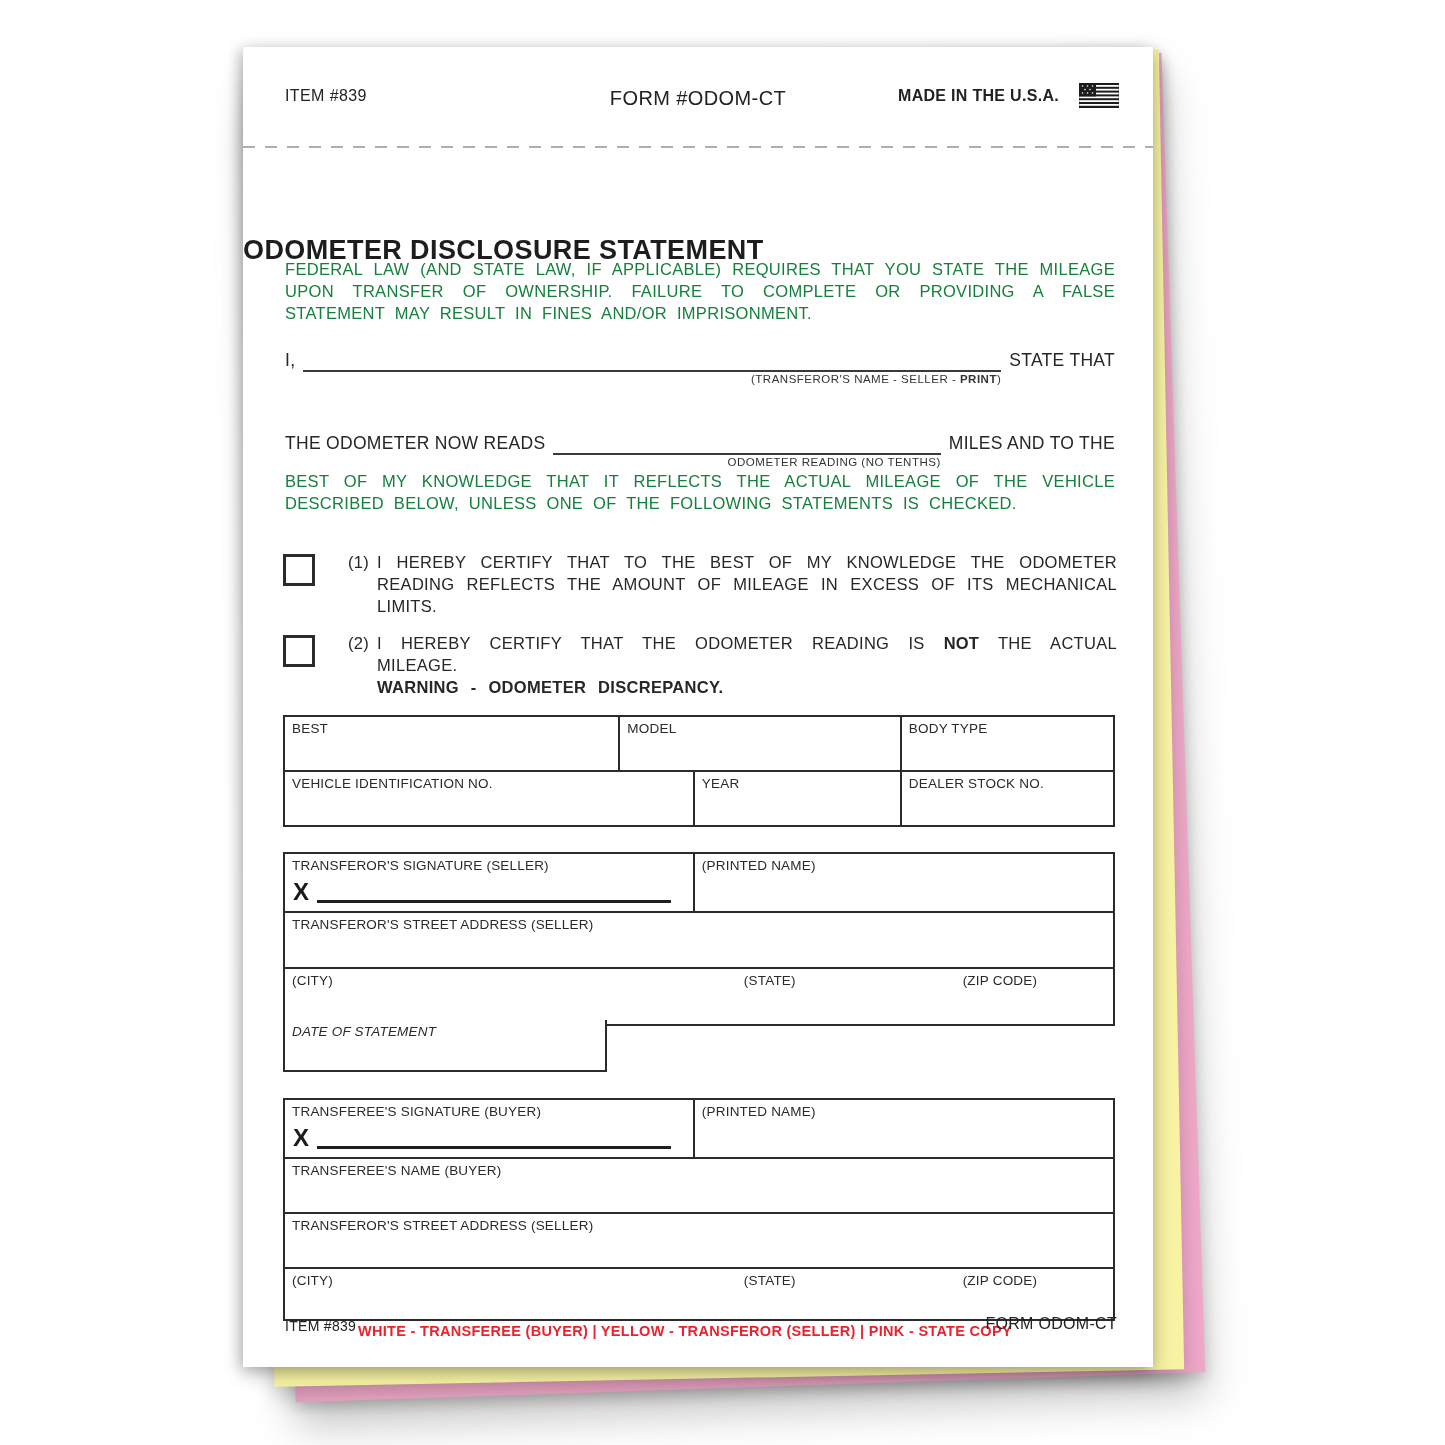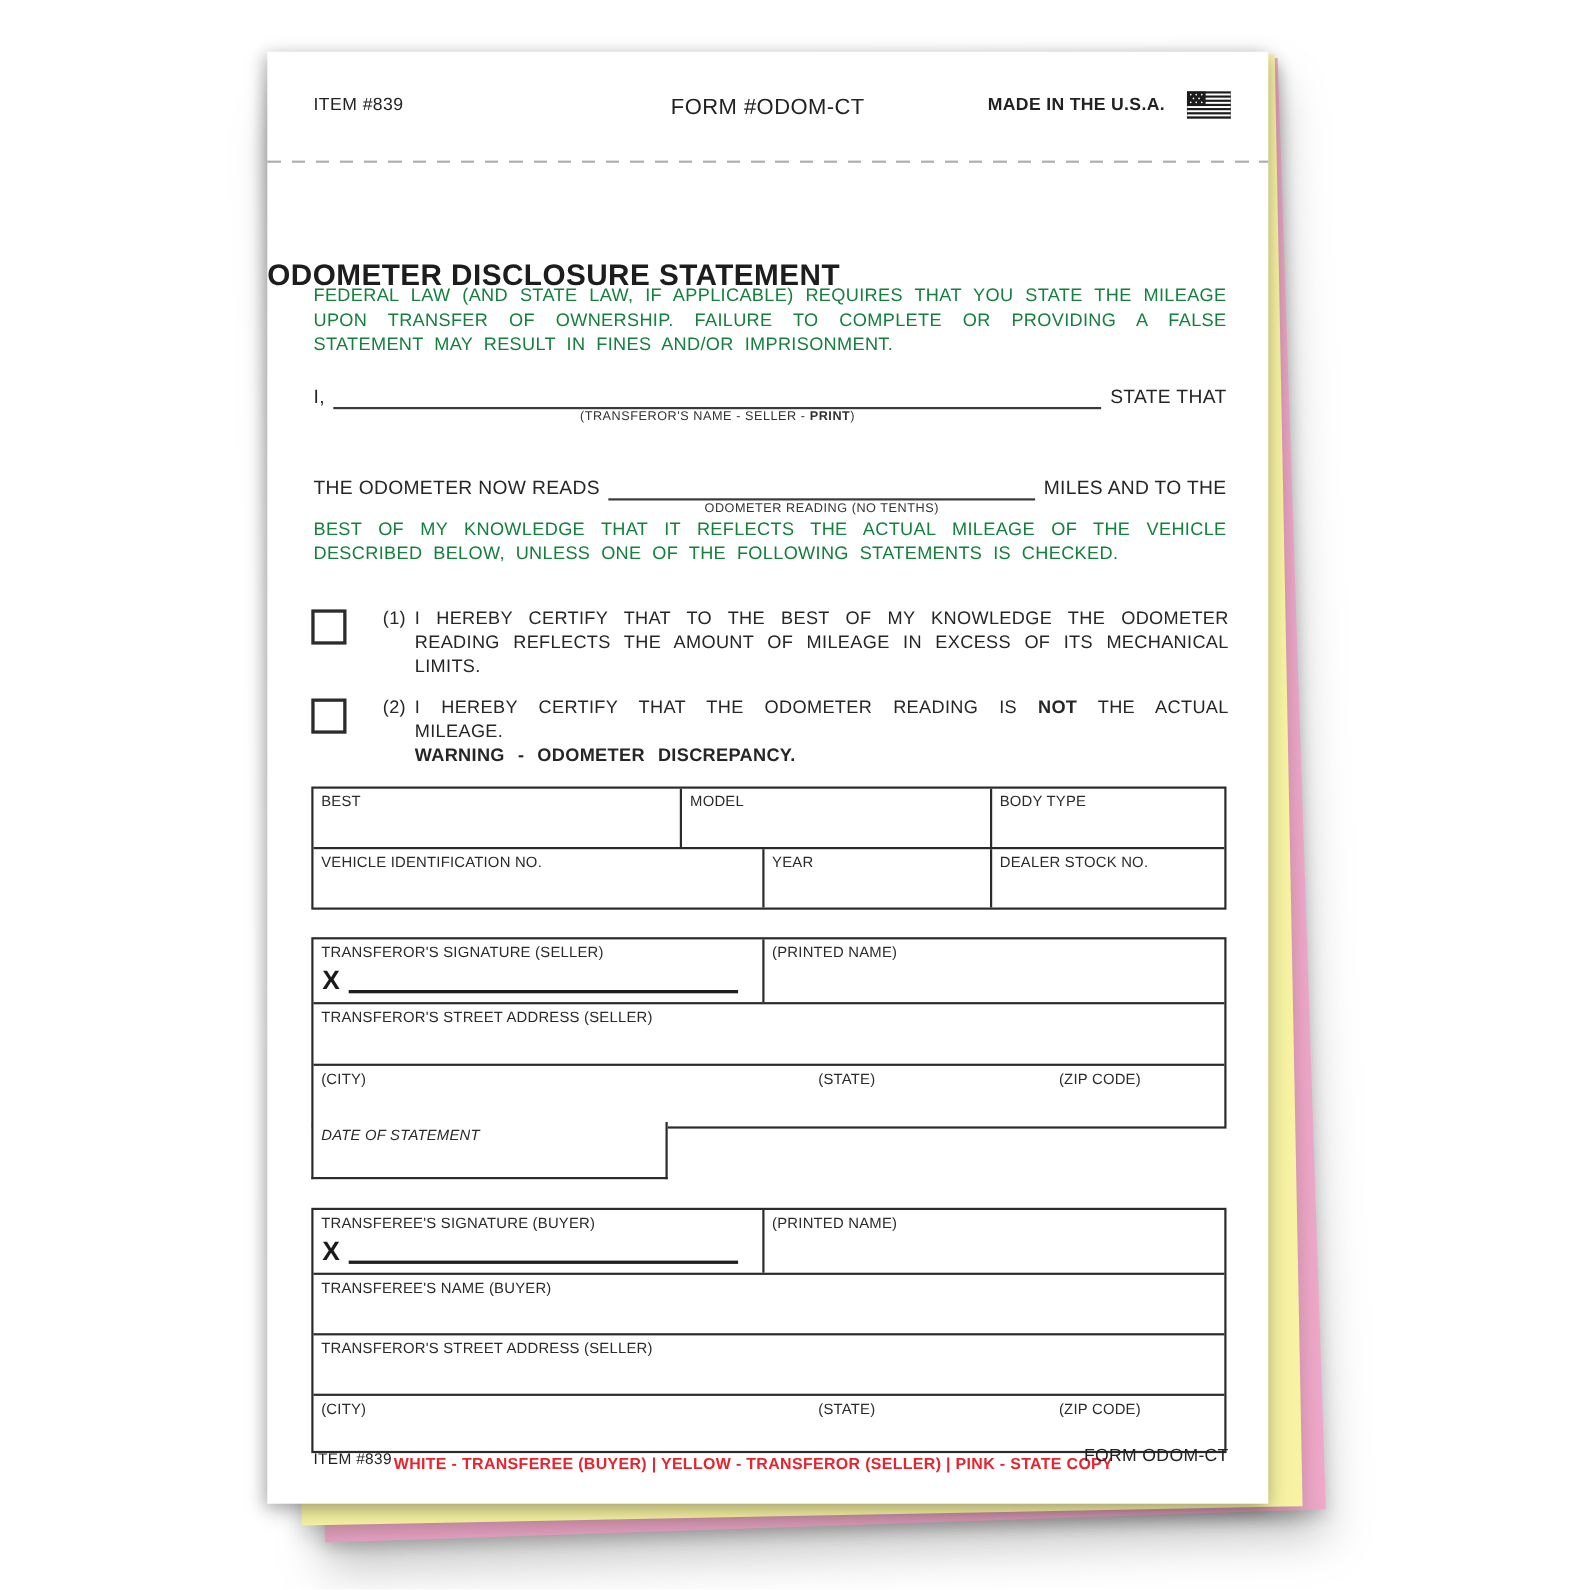--- a/index.html
+++ b/index.html
@@ -34,21 +34,21 @@
   .continuation { top:424px; }
 
   
   .fill-row { position:absolute; left:42px; width:830px; display:flex; align-items:flex-end;
               font-size:17.5px; letter-spacing:.3px; color:#262626; }
   .i-row   { top:303px; }
   .odo-row { top:386px; }
   .fill-pre  { flex:none; padding-bottom:1px; }
   .fill-post { flex:none; padding-bottom:1px; }
   .blank { flex:1; position:relative; margin:0 8px; border-bottom:2px solid #3a3a3a; height:20px; }
-  .sublabel { position:absolute; top:100%; left:0; right:0; padding-top:3px; text-align:center;
+  .sublabel { position:absolute; top:100%; left:0; right:0; padding-top:3px; text-align:right;
               font-size:11.5px; letter-spacing:.5px; color:#333; }
   .sublabel b { font-weight:700; }
 
   
   .cb { position:absolute; left:40px; width:834px; display:flex; align-items:flex-start;
         font-size:16.5px; line-height:1.32; letter-spacing:.3px; word-spacing:7px; color:#262626; }
   .cb1 { top:505px; } .cb2 { top:586px; }
   .cb-box { flex:none; width:26px; height:26px; border:3px solid #2b2b2b; margin-top:2px; background:#fff; }
   .cb-num { flex:none; margin-left:33px; }
   .cb-text { flex:1; margin-left:8px; max-width:745px; text-align:justify; }

